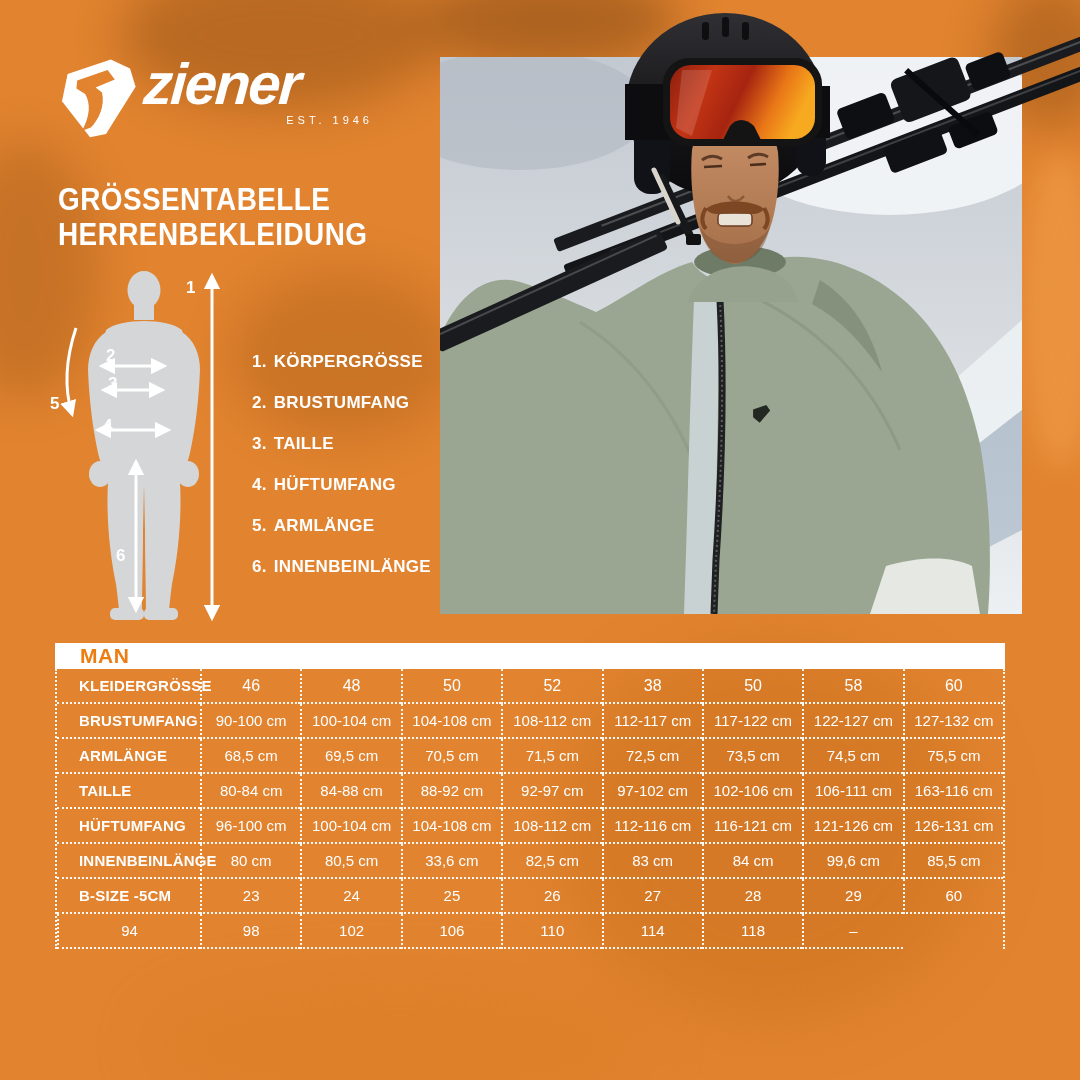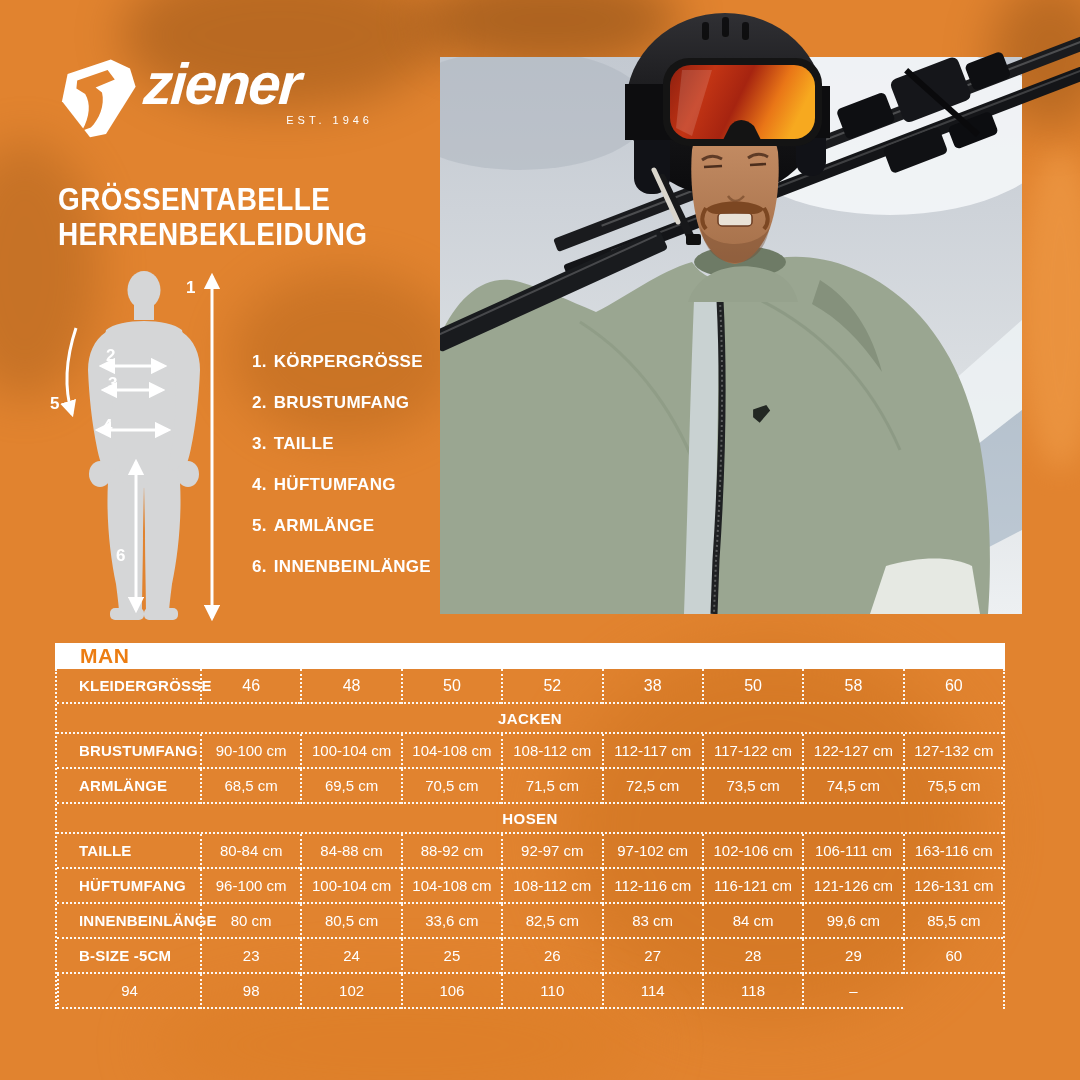--- a/index.html
+++ b/index.html
@@ -253,40 +253,38 @@
     <div id="grid">
         <div class="cell label">KLEIDERGRÖSSE</div>
         <div class="cell val strong">46</div>
         <div class="cell val strong">48</div>
         <div class="cell val strong">50</div>
         <div class="cell val strong">52</div>
         <div class="cell val strong">38</div>
         <div class="cell val strong">50</div>
         <div class="cell val strong">58</div>
         <div class="cell val strong">60</div>
-        <div class="cell section">JACKEN</div>
         <div class="cell label">BRUSTUMFANG</div>
         <div class="cell val">90-100 cm</div>
         <div class="cell val">100-104 cm</div>
         <div class="cell val">104-108 cm</div>
         <div class="cell val">108-112 cm</div>
         <div class="cell val">112-117 cm</div>
         <div class="cell val">117-122 cm</div>
         <div class="cell val">122-127 cm</div>
         <div class="cell val">127-132 cm</div>
         <div class="cell label">ARMLÄNGE</div>
         <div class="cell val">68,5 cm</div>
         <div class="cell val">69,5 cm</div>
         <div class="cell val">70,5 cm</div>
         <div class="cell val">71,5 cm</div>
         <div class="cell val">72,5 cm</div>
         <div class="cell val">73,5 cm</div>
         <div class="cell val">74,5 cm</div>
         <div class="cell val">75,5 cm</div>
-        <div class="cell section">HOSEN</div>
         <div class="cell label">TAILLE</div>
         <div class="cell val">80-84 cm</div>
         <div class="cell val">84-88 cm</div>
         <div class="cell val">88-92 cm</div>
         <div class="cell val">92-97 cm</div>
         <div class="cell val">97-102 cm</div>
         <div class="cell val">102-106 cm</div>
         <div class="cell val">106-111 cm</div>
         <div class="cell val">163-116 cm</div>
         <div class="cell label">HÜFTUMFANG</div>

